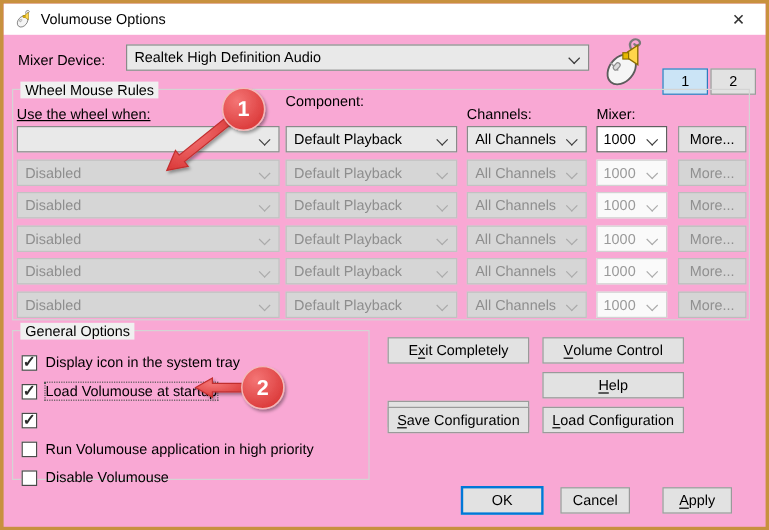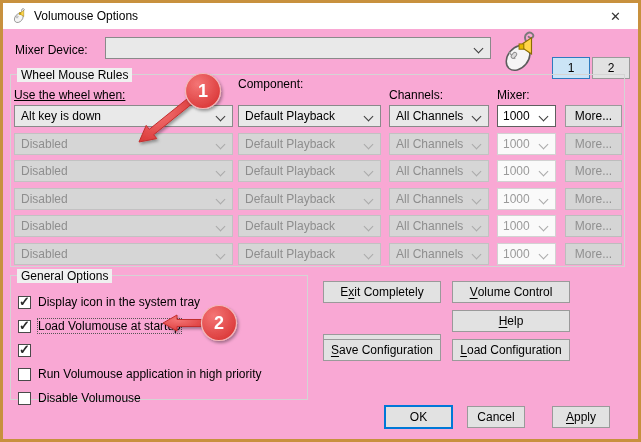--- a/index.html
+++ b/index.html
@@ -85,41 +85,41 @@
         <use href="#mouse-sym"></use>
       </svg>
     <span class="title-text">Volumouse Options</span>
   </div>
   <div class="close-btn">
     <span>✕</span>
   </div>
 
   <span class="abs field-label" style="left:12px;top:40px;">Mixer Device:</span>
   <div class="combo" style="left:102px;top:34px;width:386px;">
+    <span class="t">Realtek High Definition Audio</span>
     <span class="chev"></span>
   </div>
 
   <svg class="abs" style="left:494px;top:28px;width:46px;height:46px;">
       <use href="#mouse-sym"></use>
     </svg>
 
   <button class="btn tab-active" style="left:549px;top:54px;width:38px;">1</button>
   <button class="btn" style="left:589px;top:54px;width:38px;">2</button>
 
   <div class="group" style="left:7px;top:71px;width:615px;height:193px;"></div>
   <span class="group-label" style="left:14px;top:65px;">Wheel Mouse Rules</span>
 
   <span class="abs" style="left:11px;top:85px;text-decoration:underline;">Use the wheel when:</span>
   <span class="abs" style="left:235px;top:74px;">Component:</span>
   <span class="abs" style="left:386px;top:85px;">Channels:</span>
   <span class="abs" style="left:494px;top:85px;">Mixer:</span>
 
   <div id="rules-rows">
       <div class="combo" style="left: 11px; top: 102px; width: 219px;">
-        <span class="t">Alt key is down</span>
         <span class="chev"></span>
       </div>
       <div class="combo" style="left: 235px; top: 102px; width: 143px;">
         <span class="t">Default Playback</span>
         <span class="chev"></span>
       </div>
       <div class="combo" style="left: 386px; top: 102px; width: 100px;">
         <span class="t">All Channels</span>
         <span class="chev"></span>
       </div>

